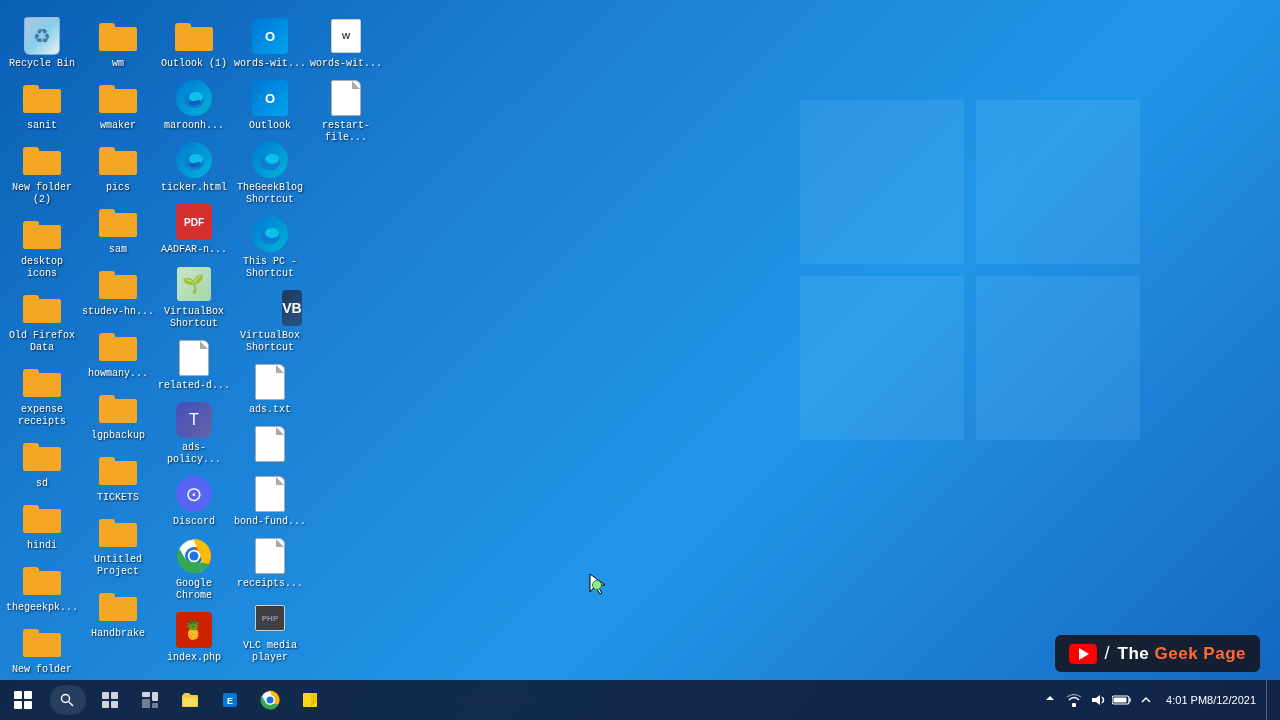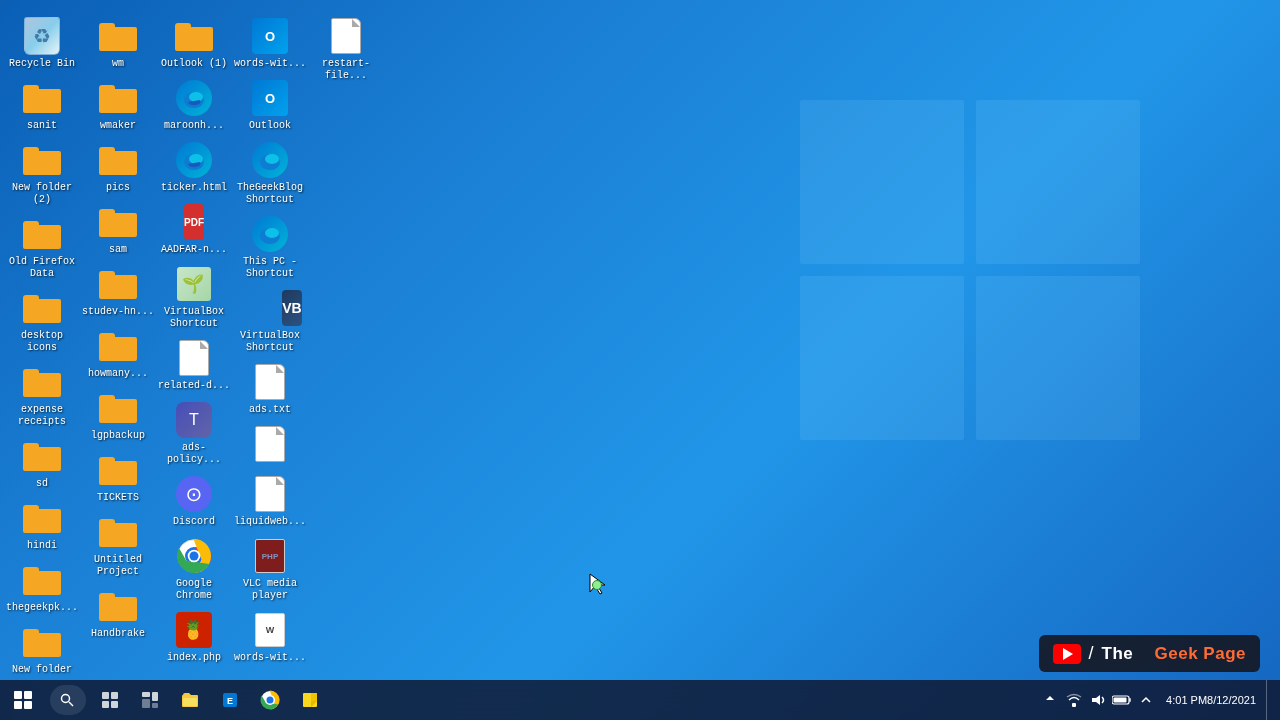--- a/index.html
+++ b/index.html
@@ -301,21 +301,20 @@
       font-weight: 300;
     }
     .geek-text {
       color: white;
       font-size: 17px;
       font-weight: 600;
       letter-spacing: 0.5px;
     }
     .geek-text span {
       color: #ff6b35;
-      margin-left: 16px;
     }
 
     
     .icon-chrome {
       width: 36px;
       height: 36px;
     }
     .icon-discord {
       background: #5865F2;
       border-radius: 50%;
@@ -348,43 +347,43 @@
     .icon-teams {
       background: linear-gradient(135deg, #464eb8, #6264a7);
       border-radius: 8px;
       width: 36px; height: 36px;
       display: flex; align-items: center; justify-content: center;
       color: white; font-size: 16px;
     }
     .icon-pdf {
       background: #d32f2f;
       border-radius: 4px;
-      width: 20px; height: 36px;
+      width: 36px; height: 36px;
       display: flex; align-items: center; justify-content: center;
       color: white; font-size: 10px; font-weight: bold;
     }
     .icon-virtualbox {
       background: linear-gradient(135deg, #1e3a5f, #2c5282);
       border-radius: 4px;
       width: 36px; height: 36px;
       display: flex; align-items: center; justify-content: center;
       color: white; font-size: 14px; font-weight: bold; margin-left: 44px;
     }
     .icon-words {
       background: white;
       border-radius: 2px;
       width: 30px; height: 34px;
       border: 1px solid #ccc;
       display: flex; align-items: center; justify-content: center;
       font-size: 9px; color: #444; font-weight: bold;
     }
     .icon-php {
-      background: #7f1d1d;
+      background: #404040;
       border-radius: 2px;
-      width: 30px; height: 34px;
+      width: 30px; height: 26px;
       border: 1px solid #ccc;
       display: flex; align-items: center; justify-content: center;
       font-size: 8px; color: #8892be; font-weight: bold;
     }
   </style>
 </head>
 <body>
 
 <div class="windows-logo-bg">
   <div class="win-grid">
@@ -412,27 +411,27 @@
   <div class="icon-item">
     <div class="icon-img">
         <div class="folder-icon"></div>
       </div>
     <span class="icon-label">New folder (2)</span>
   </div>
   <div class="icon-item">
     <div class="icon-img">
         <div class="folder-icon"></div>
       </div>
+    <span class="icon-label">desktop icons</span>
+  </div>
+  <div class="icon-item">
+    <div class="icon-img">
+        <div class="folder-icon"></div>
+      </div>
     <span class="icon-label">Old Firefox Data</span>
-  </div>
-  <div class="icon-item">
-    <div class="icon-img">
-        <div class="folder-icon"></div>
-      </div>
-    <span class="icon-label">desktop icons</span>
   </div>
   <div class="icon-item">
     <div class="icon-img">
         <div class="folder-icon"></div>
       </div>
     <span class="icon-label">expense receipts</span>
   </div>
   <div class="icon-item">
     <div class="icon-img">
         <div class="folder-icon"></div>
@@ -656,21 +655,27 @@
         <span class="file-icon-text"></span>
       </div>
     </div>
     <span class="icon-label"></span>
   </div>
 
   <div class="icon-item">
     <div class="icon-img">
       <div class="file-icon"></div>
     </div>
-    <span class="icon-label">liquidweb...</span>
+    <span class="icon-label">bond-fund...</span>
+  </div>
+  <div class="icon-item">
+    <div class="icon-img">
+      <div class="file-icon"></div>
+    </div>
+    <span class="icon-label">receipts...</span>
   </div>
   <div class="icon-item">
     <div class="icon-img">
       <div class="icon-php">PHP</div>
     </div>
     <span class="icon-label">VLC media player</span>
   </div>
   <div class="icon-item">
     <div class="icon-img">
       <div class="icon-words">W</div>

